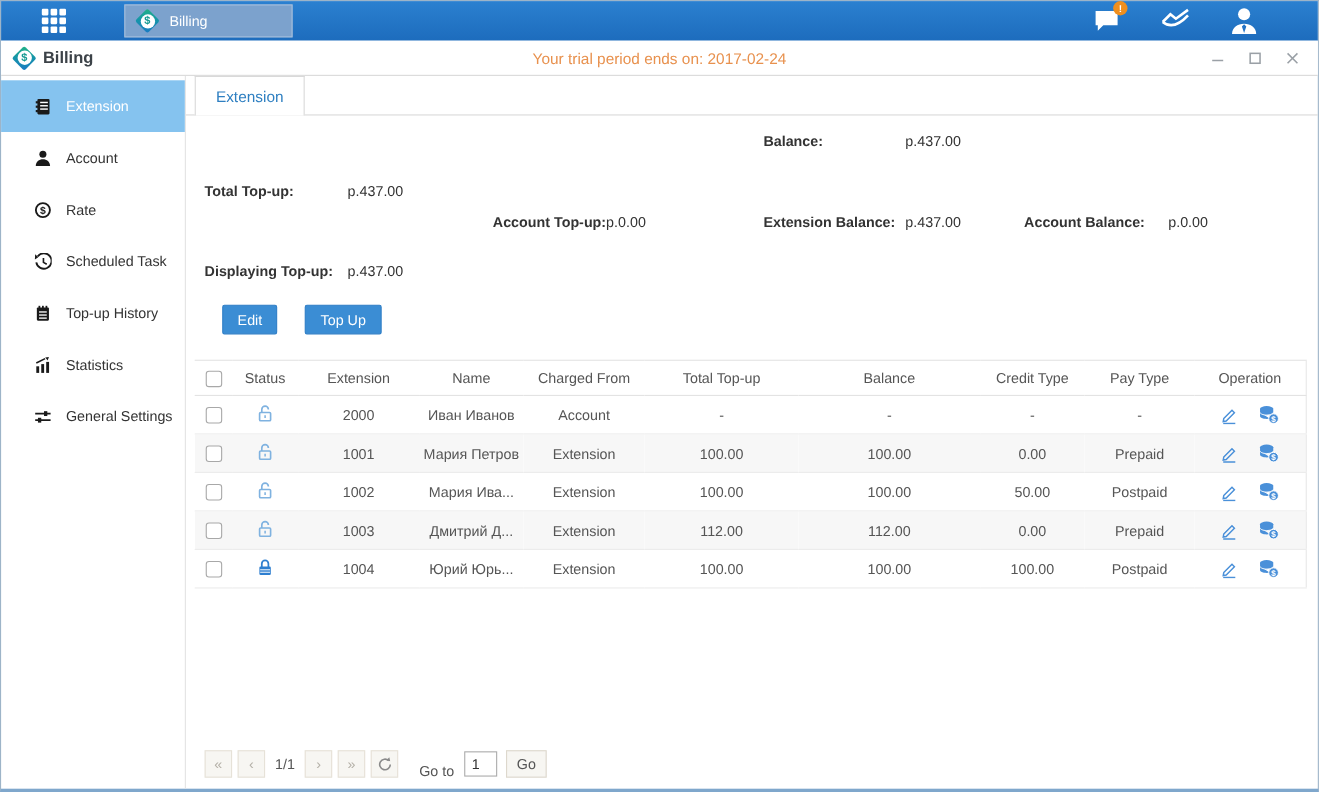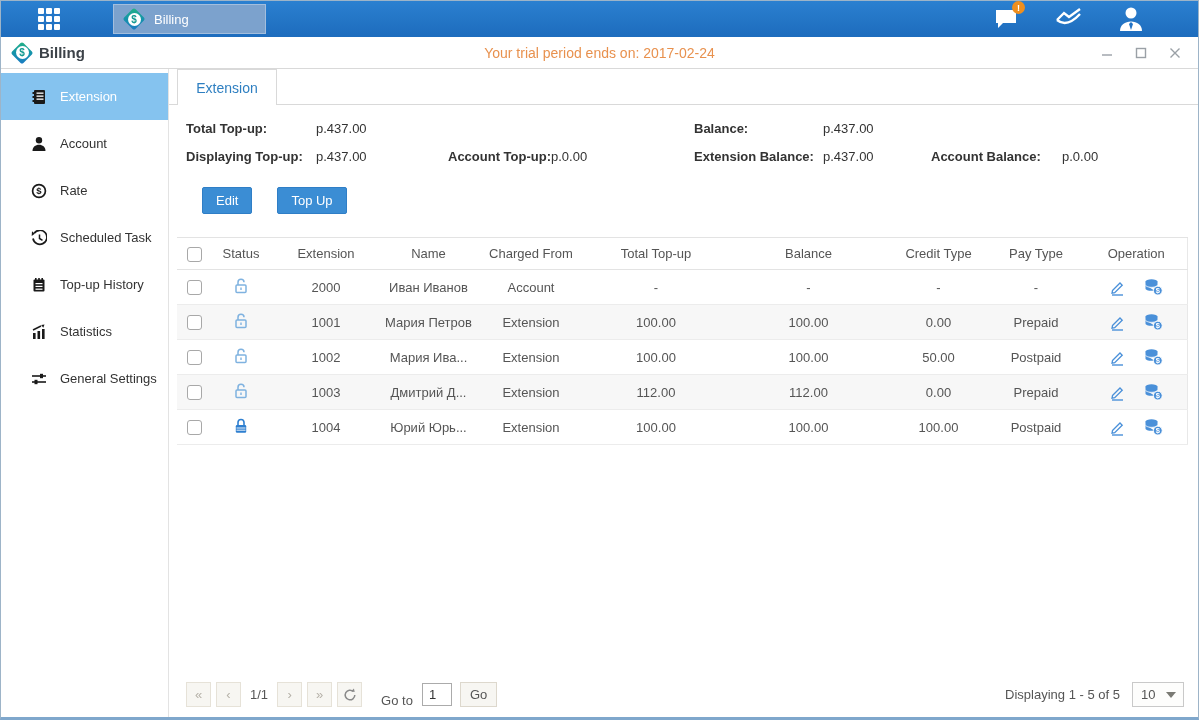--- a/index.html
+++ b/index.html
@@ -54,21 +54,21 @@
             display:flex; align-items:flex-end; }
   .tab { height:36px; width:100px; background:#fff; border:1px solid #d9d9d9; border-bottom:none;
          margin-bottom:-1px; display:flex; align-items:center; justify-content:center;
          color:#2e7fc1; font-size:14px; cursor:pointer; }
 
   
   .summary { padding:16px 0 0 17px; font-size:13px; color:#333; display:grid;
              grid-template-columns:262px 246px 237px auto; row-gap:13px; }
   .pair { display:flex; align-items:baseline; }
   .pair .lbl { font-weight:bold; }
-  .c1 .lbl { min-width:130px; } .c2 .lbl { min-width:103px; }
+  .c1 .lbl { min-width:130px;margin-top:45px; } .c2 .lbl { min-width:103px; }
   .c3 .lbl { min-width:129px; } .c4 .lbl { min-width:131px; }
 
   
   .actions { padding:23px 0 0 17px; display:flex; gap:9px; }
   .btn-blue { background:#3b8dd4; border:1px solid #2f7ec6; color:#fff; font-size:13px;
               height:27px; padding:0 13px; border-radius:2px; cursor:pointer;
               font-family:"Liberation Sans", sans-serif;margin-left:16px; }
 
   
   .ext-table { margin:23px 0 0 8px; width:1010px; border-collapse:collapse; table-layout:fixed;
@@ -499,24 +499,17 @@
         <div class="pg-btn">»</div>
         <div class="pg-btn dark">
           <svg width="14" height="14" viewBox="0 0 16 16">
             <path d="M13.5 8a5.5 5.5 0 1 1-1.7-4" fill="none" stroke="#8a8a8a" stroke-width="1.7"></path>
             <path d="M12.5 0.5l.9 4-4-.8z" fill="#8a8a8a"></path>
           </svg>
         </div>
         <span class="goto-label">Go to</span>
         <input class="goto-input" value="1" style="">
         <button class="go-btn">Go</button>
-        <div class="pg-right">
-          <span class="displaying">Displaying 1 - 5 of 5</span>
-          <div class="page-size">
-            <span class="val">10</span>
-            <span class="arrow"></span>
-          </div>
-        </div>
       </div>
 
     </div>
   </div>
 </div>
 
 </body></html>

